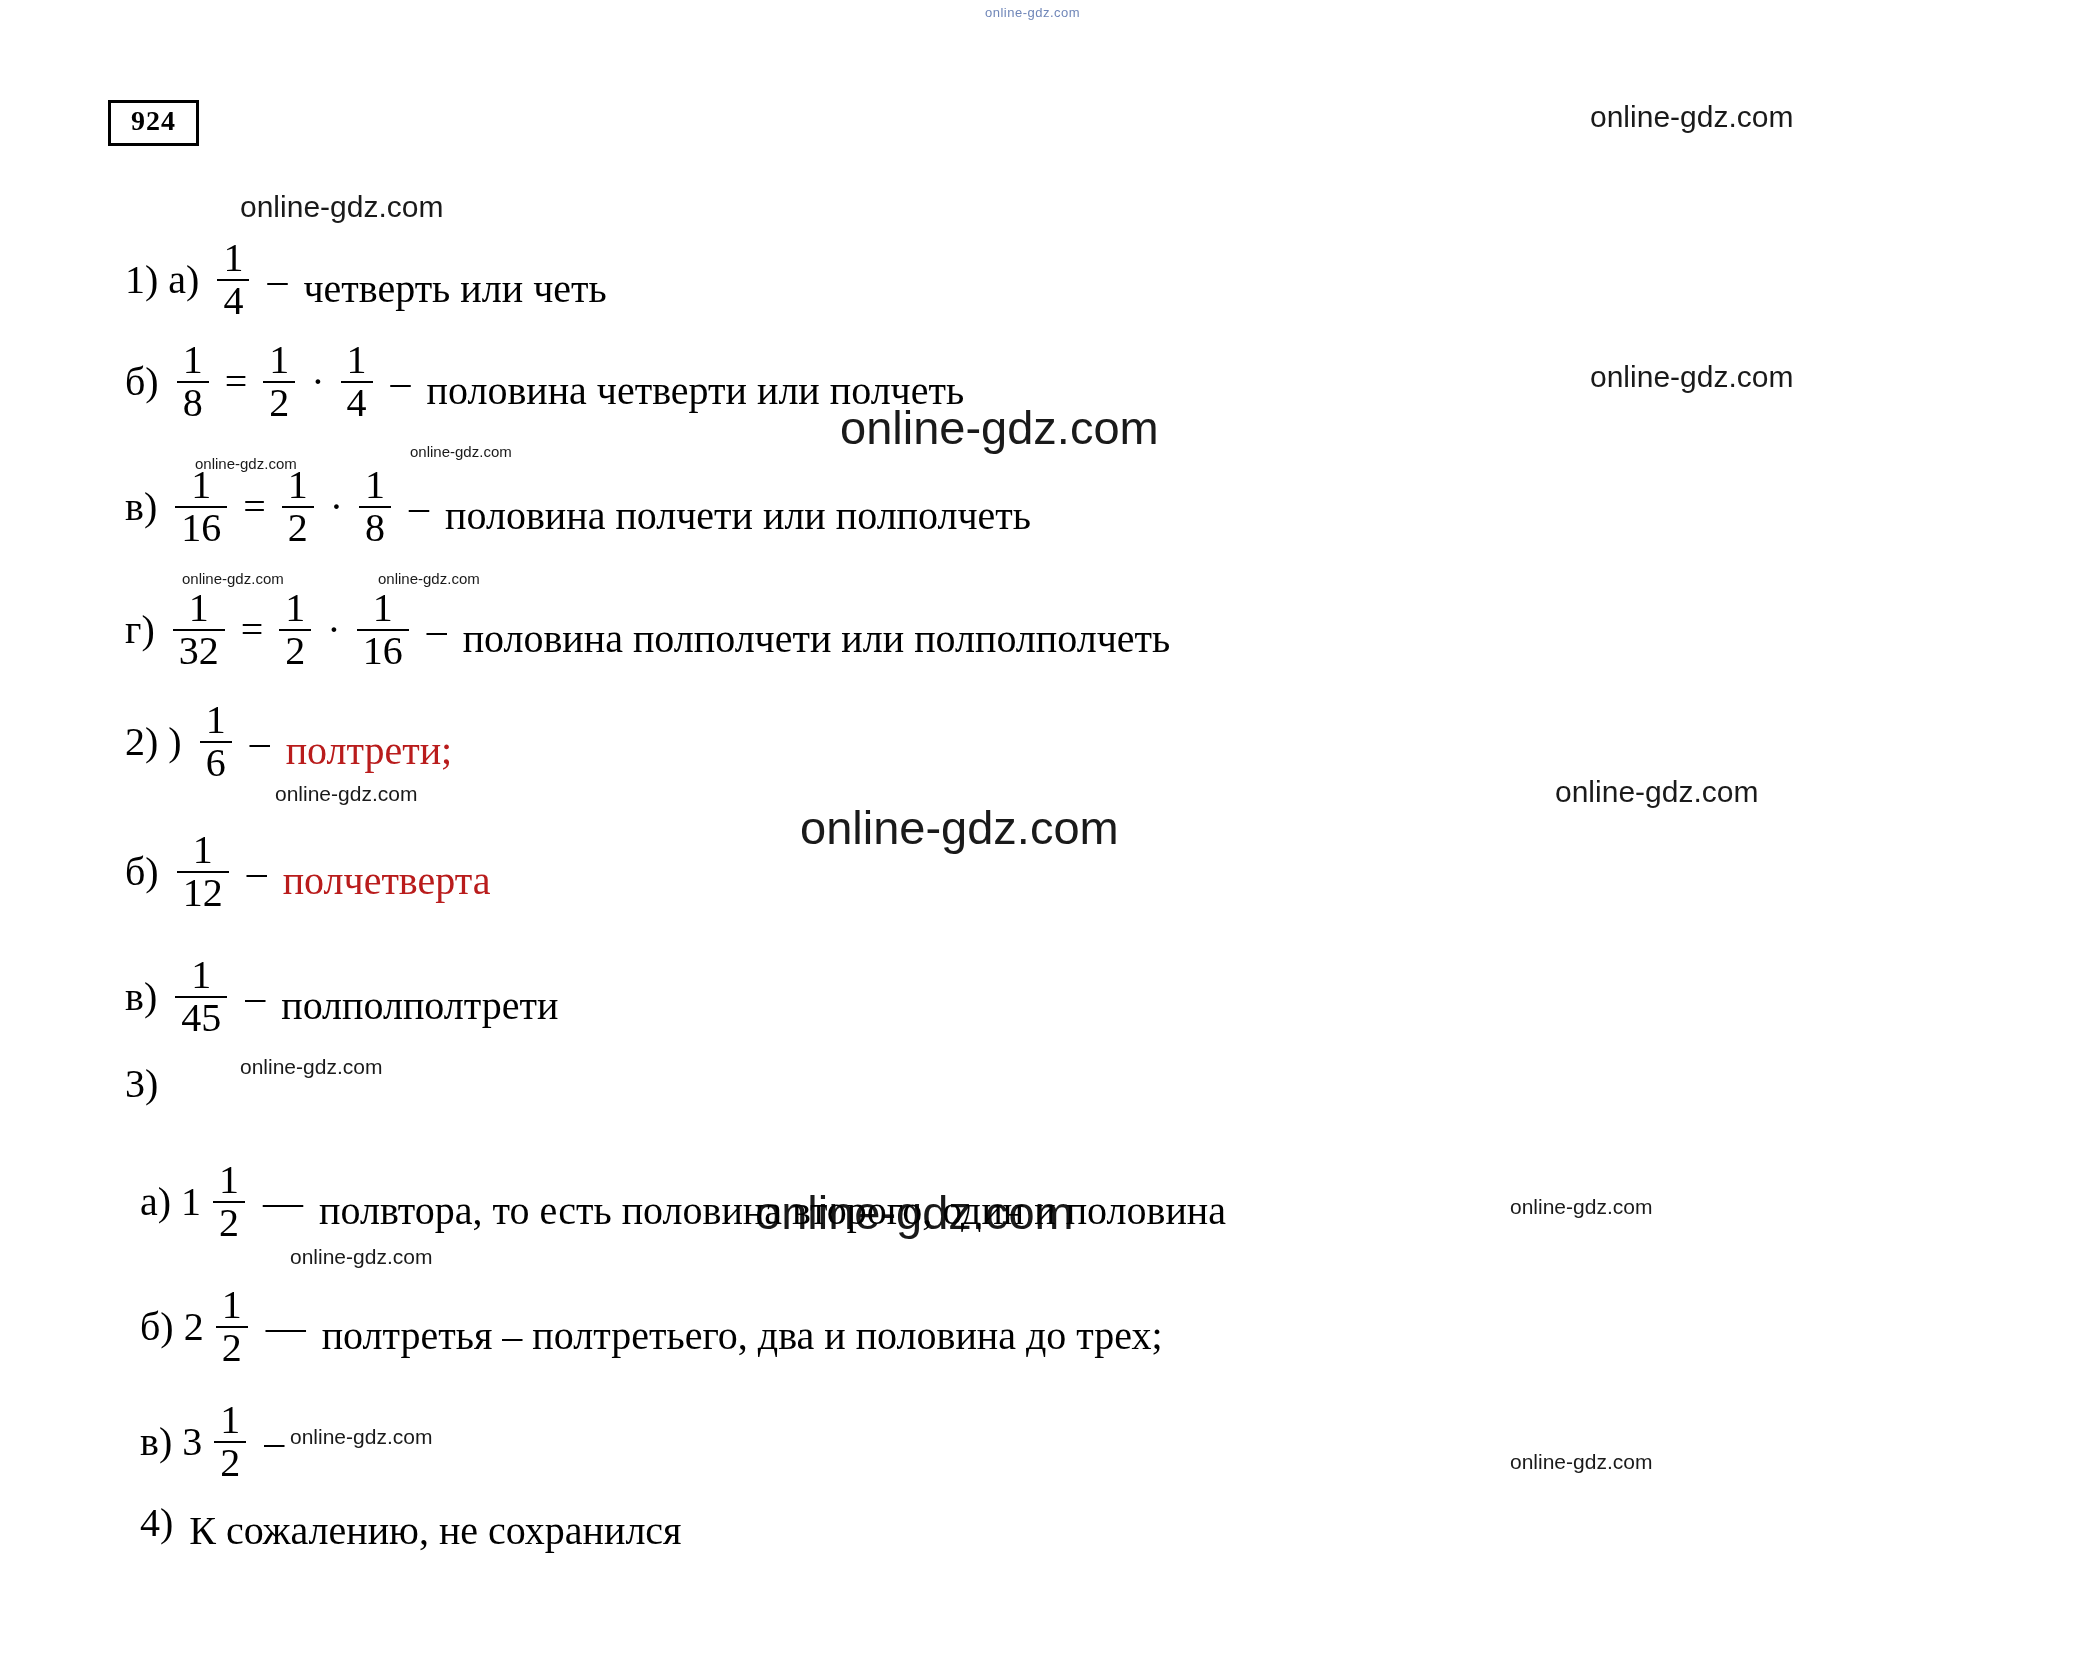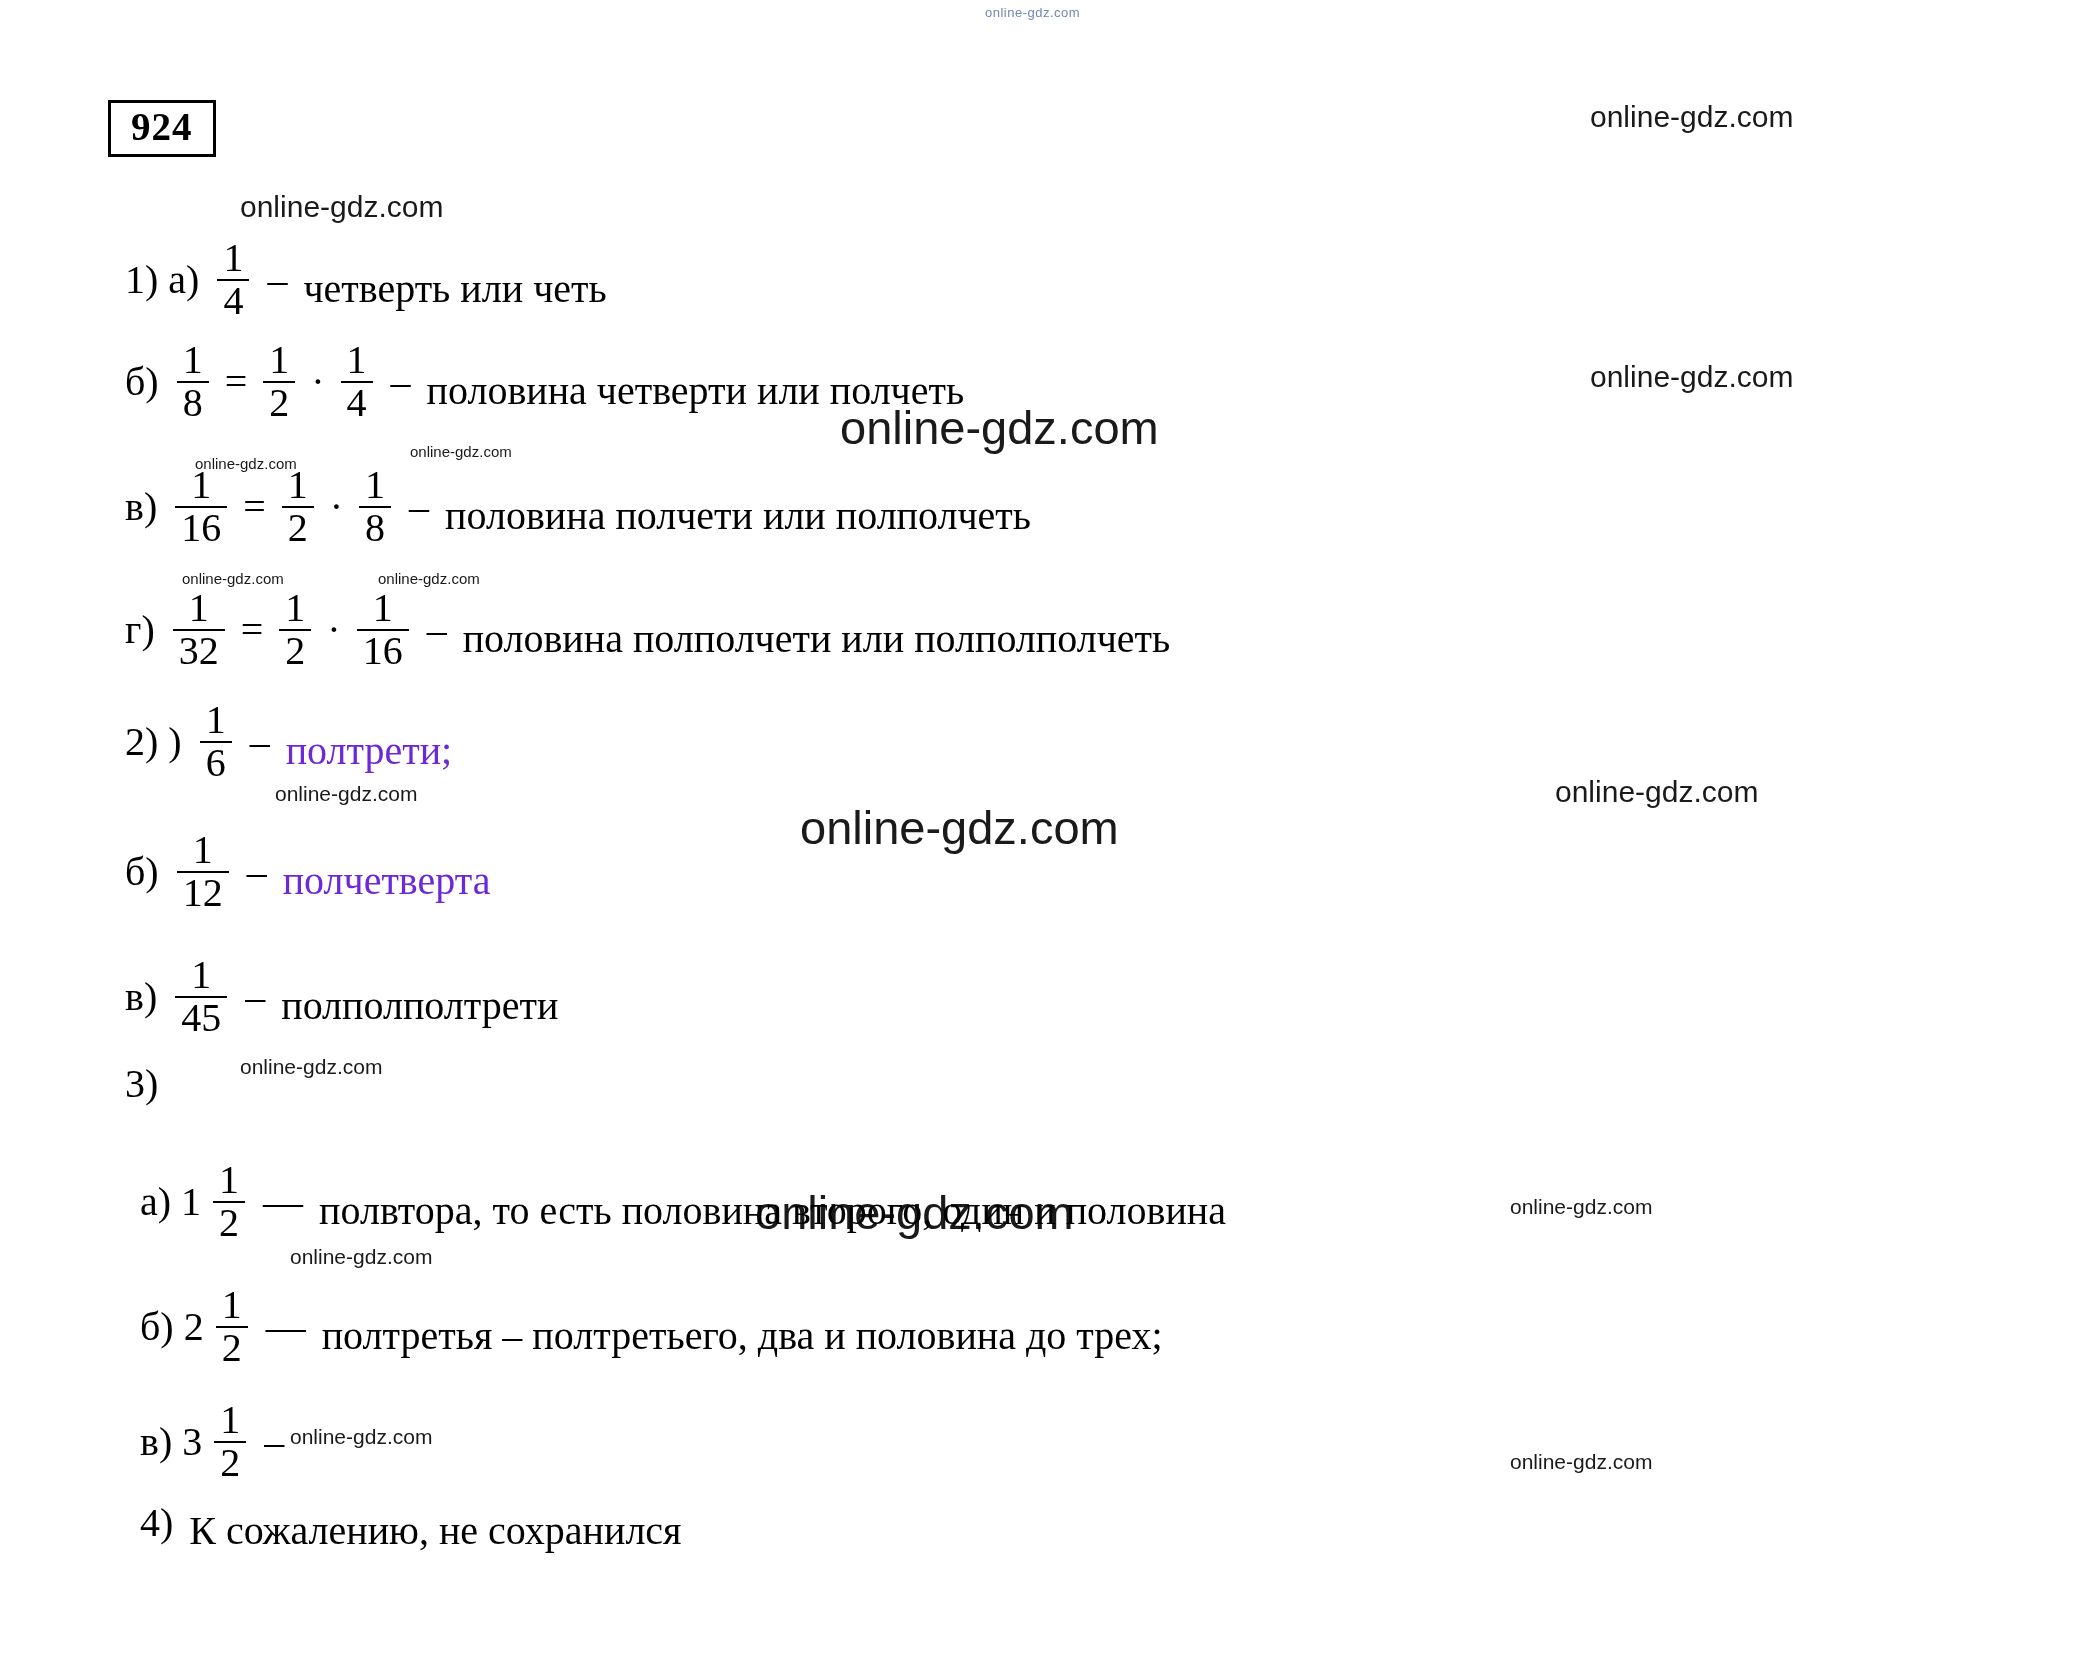--- a/index.html
+++ b/index.html
@@ -45,21 +45,21 @@
 
   
   .num-box {
     position: absolute;
     left: 108px;
     top: 100px;
     border: 3px solid #000;
     padding: 4px 20px 8px 20px;
     font-family: "Liberation Serif", serif;
     font-weight: bold;
-    font-size: 39px;
+    font-size: 28px;
     line-height: 1;
     letter-spacing: 1px;
   }
 
   
   .line {
     position: absolute;
     display: flex;
     align-items: center;
     font-size: 40px;
@@ -99,21 +99,21 @@
   }
   .mixed .whole {
     margin-right: 4px;
   }
   .dash {
     margin: 0 10px;
   }
 
   
   .faded {
-    color: #6d28d9;
+    color: #b91c1c;
     font-family: Liberation Serif, serif;
   }
 </style>
 </head>
 <body>
 
 <div class="wm wm-top-small" style="left:985px; top:5px;">online-gdz.com</div>
 <div class="wm wm-mid" style="left:1590px; top:100px;">online-gdz.com</div>
 <div class="wm wm-mid" style="left:240px; top:190px;">online-gdz.com</div>
 <div class="wm wm-mid" style="left:1590px; top:360px;">online-gdz.com</div>

